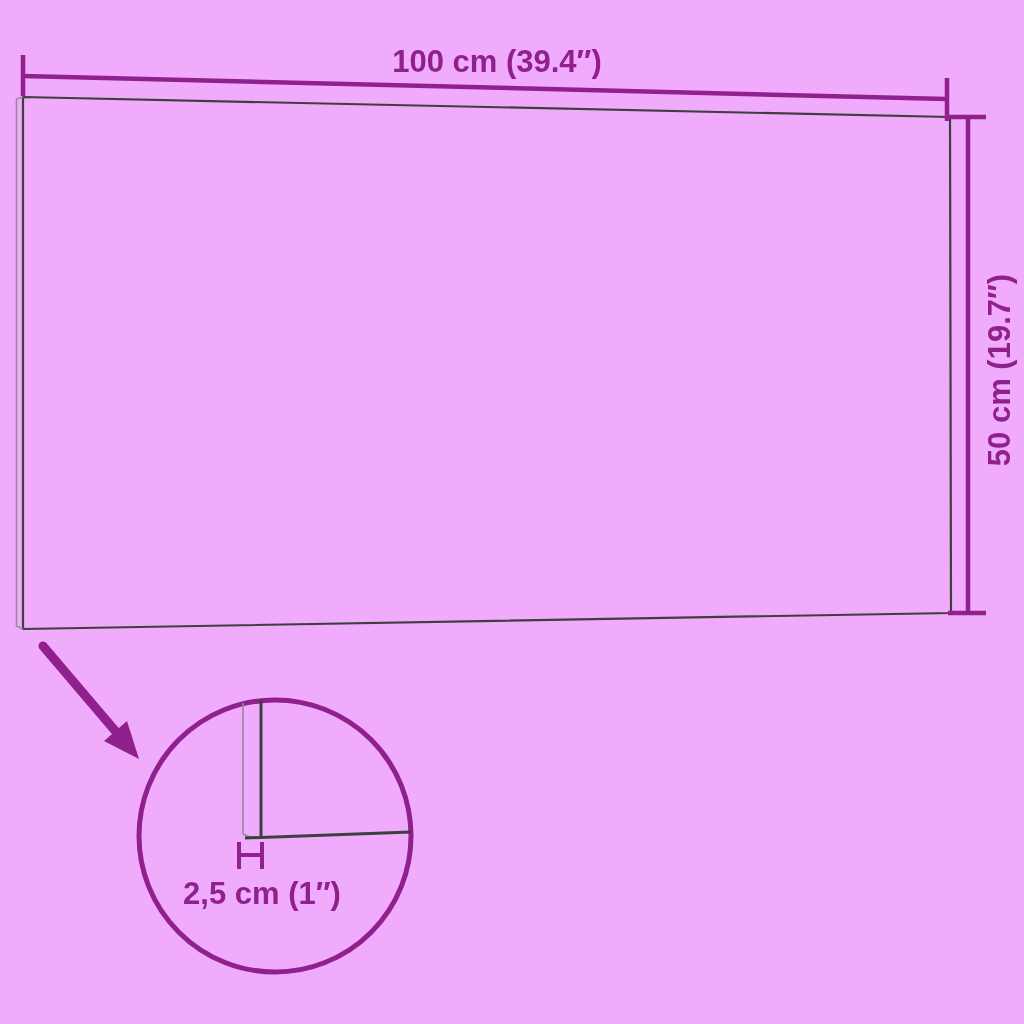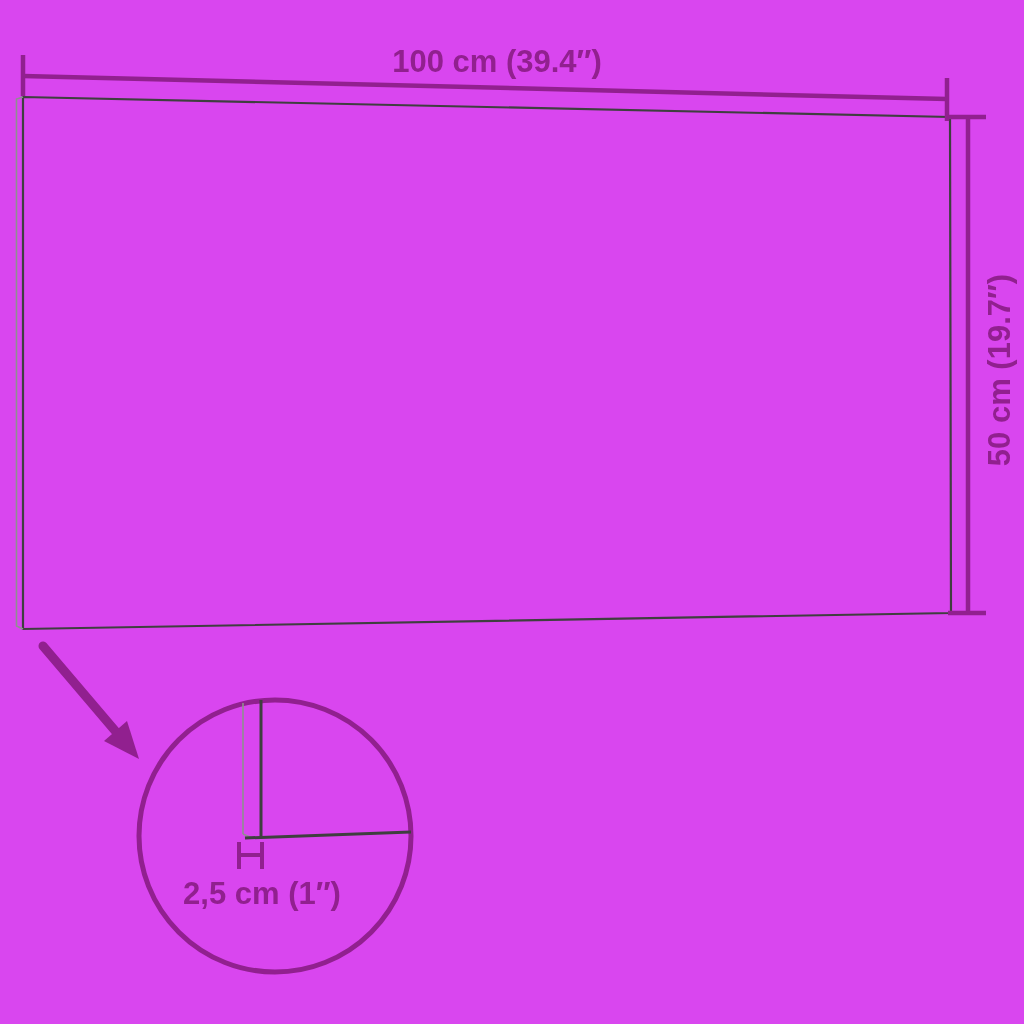--- a/index.html
+++ b/index.html
@@ -4,21 +4,21 @@
 <style>
   html, body {
     margin: 0;
     padding: 0;
     background: #ffffff;
   }
   .canvas {
     position: relative;
     width: 1024px;
     height: 1024px;
-    background: #d946ef;
+    background: #f0abfc;
     overflow: hidden;
   }
   svg.diagram {
     position: absolute;
     left: 0;
     top: 0;
     width: 1024px;
     height: 1024px;
   }
   svg.diagram text {

